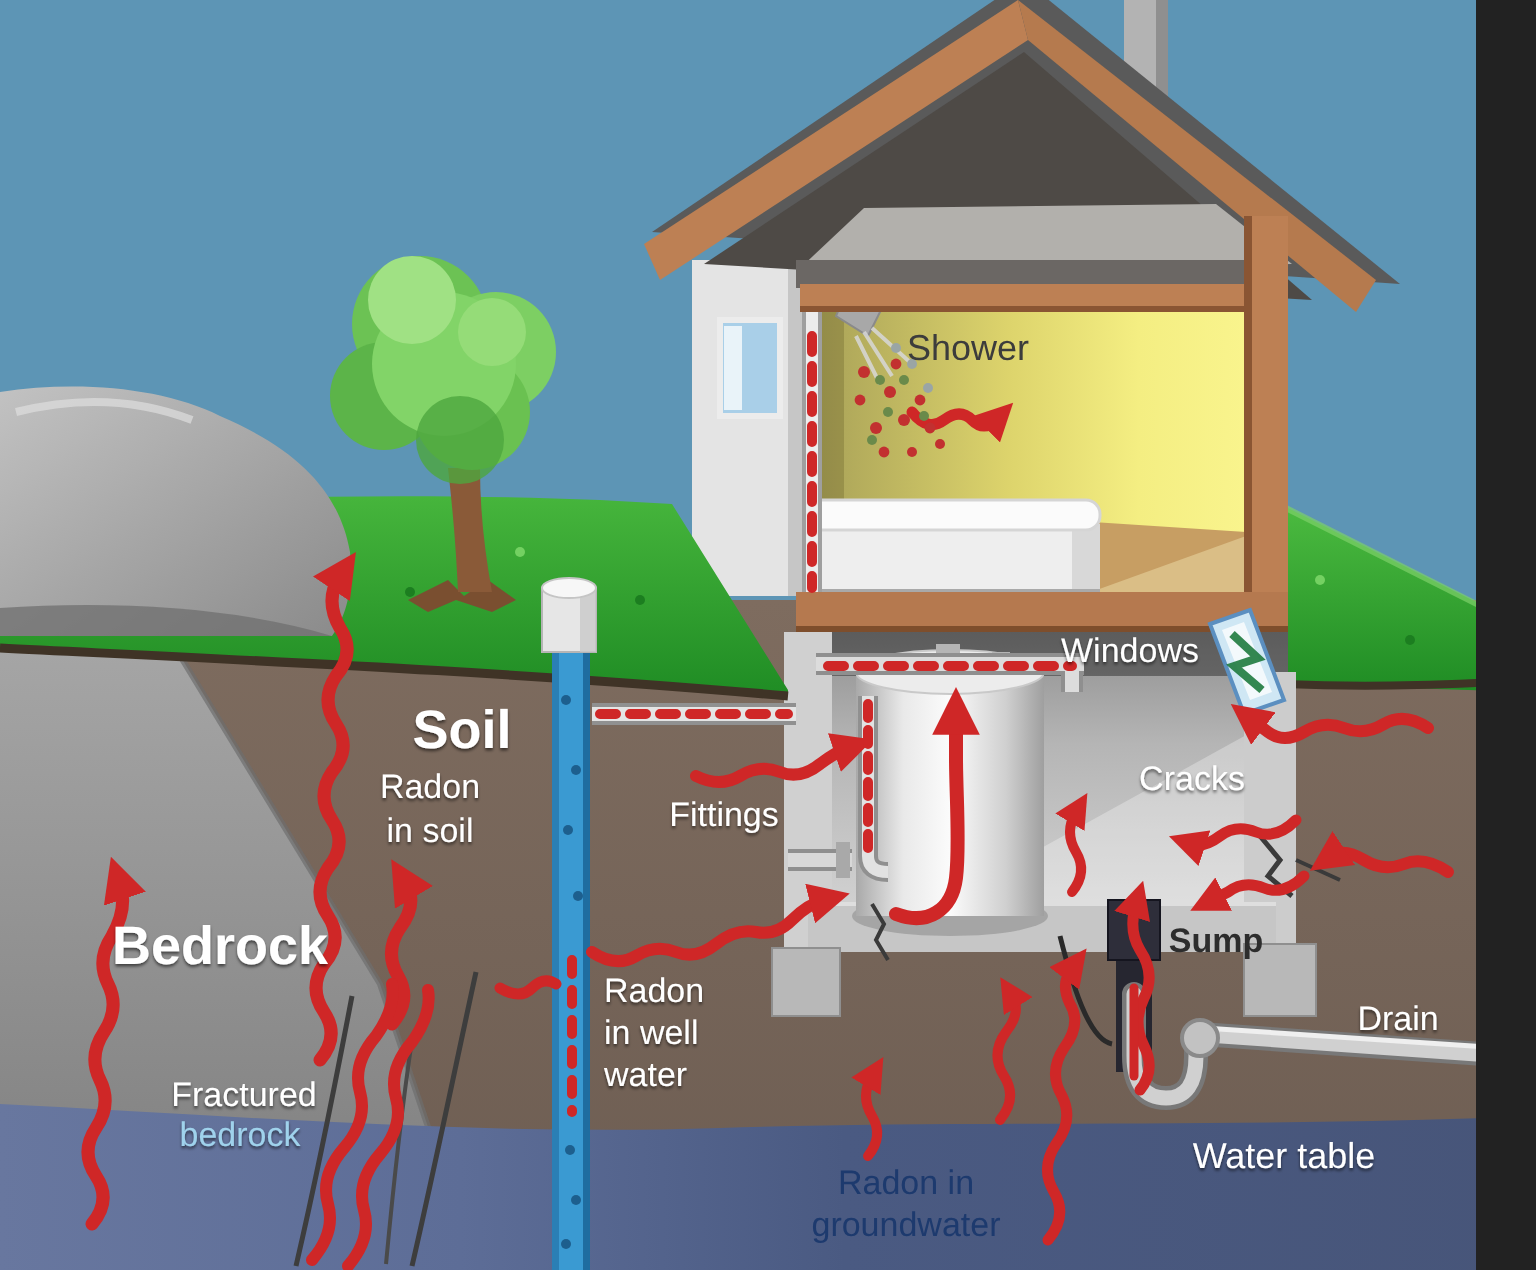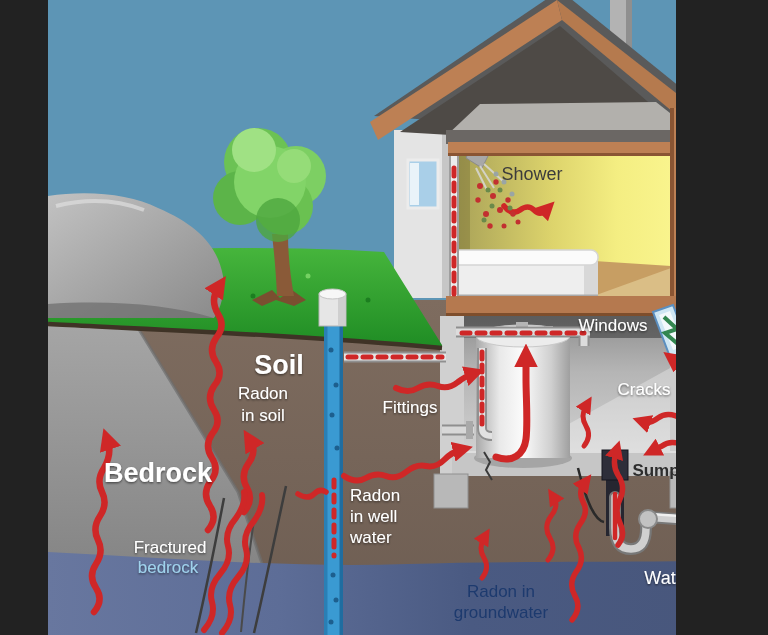--- a/index.html
+++ b/index.html
@@ -1,16 +1,16 @@
 <!DOCTYPE html>
 <html><head>
 <meta charset="utf-8">
 <style>
   html,body{margin:0;padding:0;background:#222;}
-  #stage{width:628px;height:635px;position:relative;overflow:hidden;padding-left:48px;}
+  #stage{width:738px;height:635px;position:relative;overflow:hidden;}
   svg{display:block;}
   text{font-family:"Liberation Sans","DejaVu Sans",sans-serif;}
   .lblW{fill:#ffffff;}
   .lblBig{font-weight:bold;font-size:27px;}
   .lblS{font-size:17px;}
 </style>
 </head>
 <body>
 
 <div id="stage">

